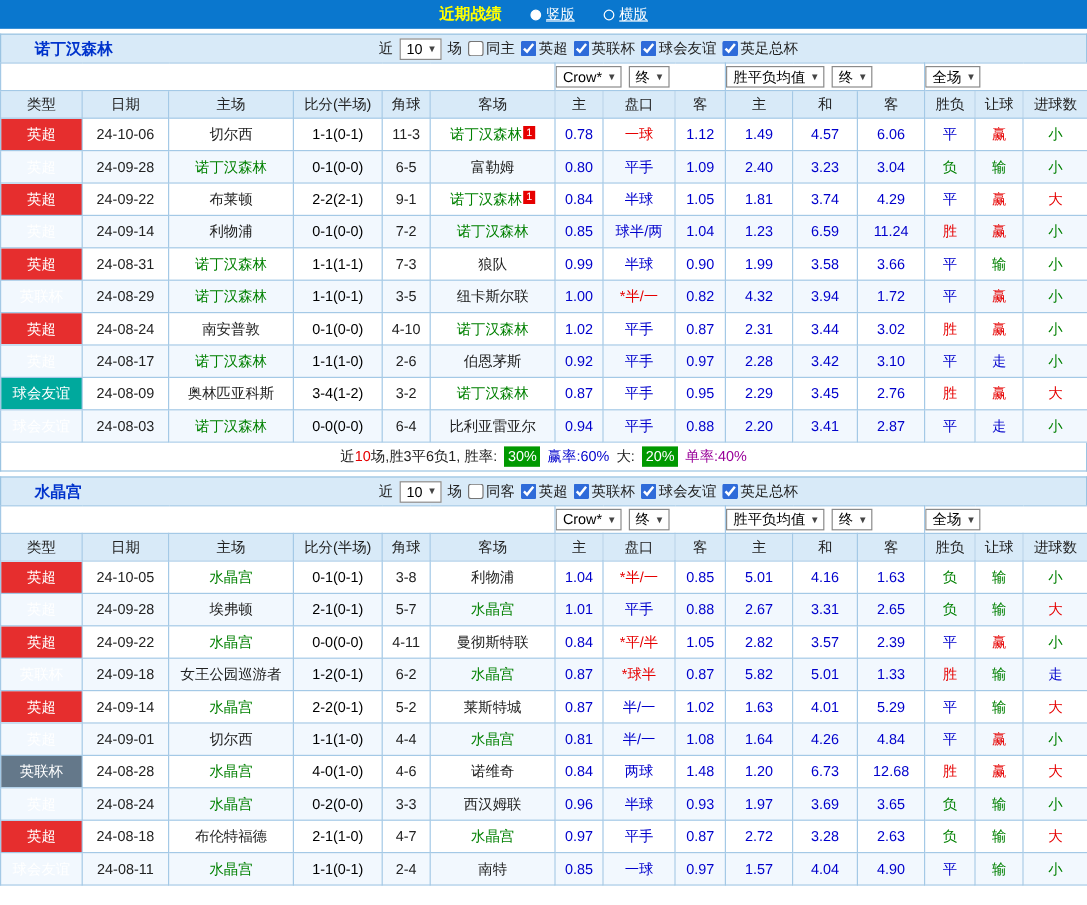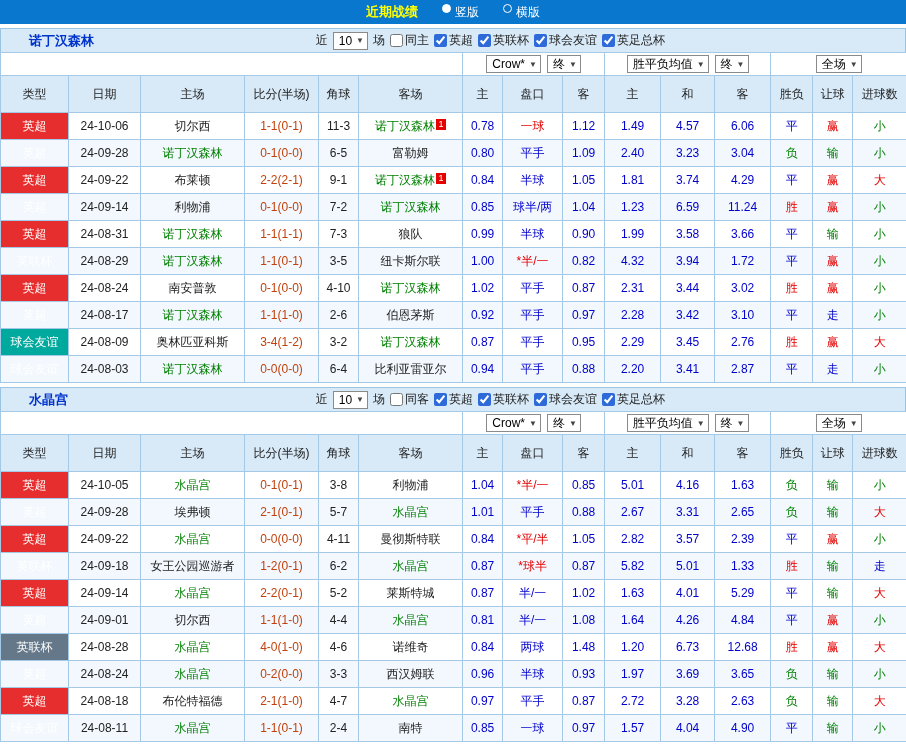--- a/index.html
+++ b/index.html
@@ -7,21 +7,21 @@
     width:906px; height:754px; overflow:hidden;
     font-family:"Liberation Sans","DejaVu Sans",sans-serif;
     font-size:12px; background:#fff; color:#222;
   }
   
   .titlebar {
     height:24px; background:#0A77CE; color:#fff;
     display:flex; align-items:center; justify-content:center; gap:24px;
   }
   .titlebar .title { color:#FFFF00; font-weight:bold; font-size:13px; }
-  .radio { display:inline-flex; gap:4px; cursor:pointer; }
+  .radio { display:inline-flex; align-items:center; gap:4px; cursor:pointer;text-decoration:underline; }
   .rdot { width:9px; height:9px; border-radius:50%; border:1px solid #fff; display:inline-block; }
   .rdot.filled { background:#fff; }
   
   .section { margin-top:4px; }
   .teamband {
     display:flex; align-items:center; height:24px;
     background:#D8EAF8; border:1px solid #9BC4E2; border-bottom:none;
   }
   .teamname { color:#0033CC; font-weight:bold; font-size:13px; margin-left:28px; cursor:pointer; }
   .filters { display:flex; align-items:center; gap:5px; margin-left:auto; margin-right:240px; white-space:nowrap; }
@@ -32,29 +32,29 @@
     display:inline-flex; align-items:center; gap:4px;
     border:1px solid #8a8a8a; background:#fff; height:18px;
     padding:0 3px 0 5px; cursor:default; color:#000;
   }
   .fs .arr { font-size:8px; color:#444; }
   
   table { width:906px; border-collapse:collapse; table-layout:fixed; }
   td, th { border:1px solid #A4C9E6; text-align:center; height:27px;
            white-space:nowrap; overflow:hidden; font-weight:normal; }
   .selrow td { height:23px; background:#fff; }
-  .selcell { display:flex; align-items:center; justify-content:center; gap:6px; }
-  .headrow th { background:#D8EAF8; color:#222; height:37px; }
+  .selcell { display:flex; align-items:center; gap:6px; }
+  .headrow th { background:#D8EAF8; color:#222; height:23px; }
   tbody tr:nth-child(even) td { background:#F2F8FE; }
   .type { color:#fff; }
   .t-red  { background:#E62E2E; }
   .t-gray { background:#64788A; }
   .t-teal { background:#00A99D; }
   .focus-team { color:#008000; }
-  .score { color:#c2410c; }
+  .score { color:#000000; }
   .blue  { color:#0000CC; }
   .c-red   { color:#E60000; }
   .c-blue  { color:#0000CC; }
   .c-green { color:#008000; }
   .redcard {
     display:inline-block; background:#E60000; color:#fff;
     font-size:9px; width:10px; height:11px; line-height:11px;
     text-align:center; margin-left:1px; vertical-align:3px;
   }
   
@@ -356,20 +356,30 @@
           <td class="blue">0.88</td>
           <td class="blue">2.20</td>
           <td class="blue">3.41</td>
           <td class="blue">2.87</td>
           <td class="c-blue">平</td>
           <td class="c-blue">走</td>
           <td class="c-green">小</td>
         </tr>
       </tbody>
   </table>
+  <div class="summary">
+    <span>
+      <span>近</span><span class="s-red">10</span><span>场,胜3平6负1, 胜率:</span>
+    </span>
+    <span class="pct">30%</span>
+    <span class="s-blue">赢率:60%</span>
+    <span>大:</span>
+    <span class="pct">20%</span>
+    <span class="s-purple">单率:40%</span>
+  </div>
 </div>
 
 <div class="section">
   <div class="teamband">
     <span class="teamname">水晶宫</span>
     <div class="filters">
       <span>近</span>
       <span class="fs">
         <span>10</span>
         <span class="arr">▼</span>

